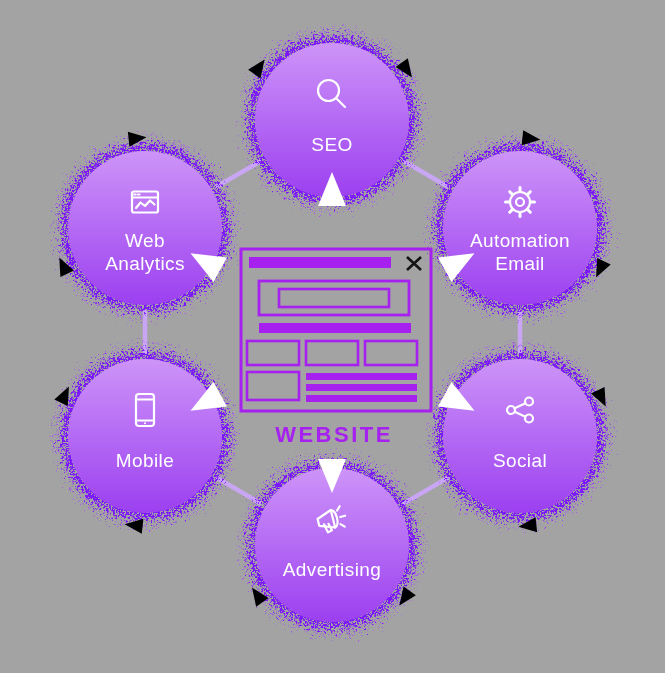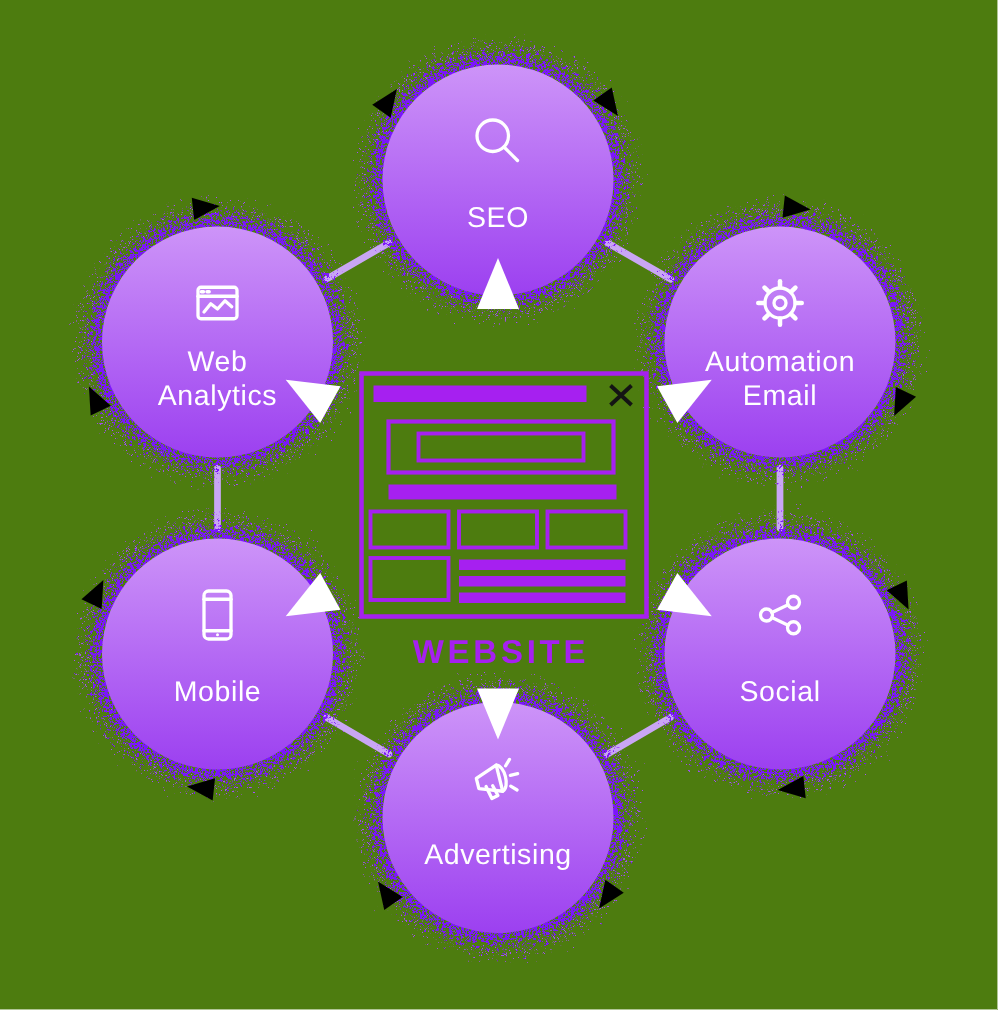--- a/index.html
+++ b/index.html
@@ -4,21 +4,21 @@
 <style>
   html, body {
     margin: 0;
     padding: 0;
     background: #ffffff;
   }
   .stage {
     width: 665px;
     height: 673px;
     position: relative;
-    background: #4d7c0f;
+    background: #a3a3a3;
     overflow: hidden;
   }
   svg { display: block; }
   .node-label {
     font-family: "Liberation Sans", sans-serif;
     font-size: 19px;
     font-weight: 400;
     letter-spacing: 0.4px;
     fill: #ffffff;
   }

